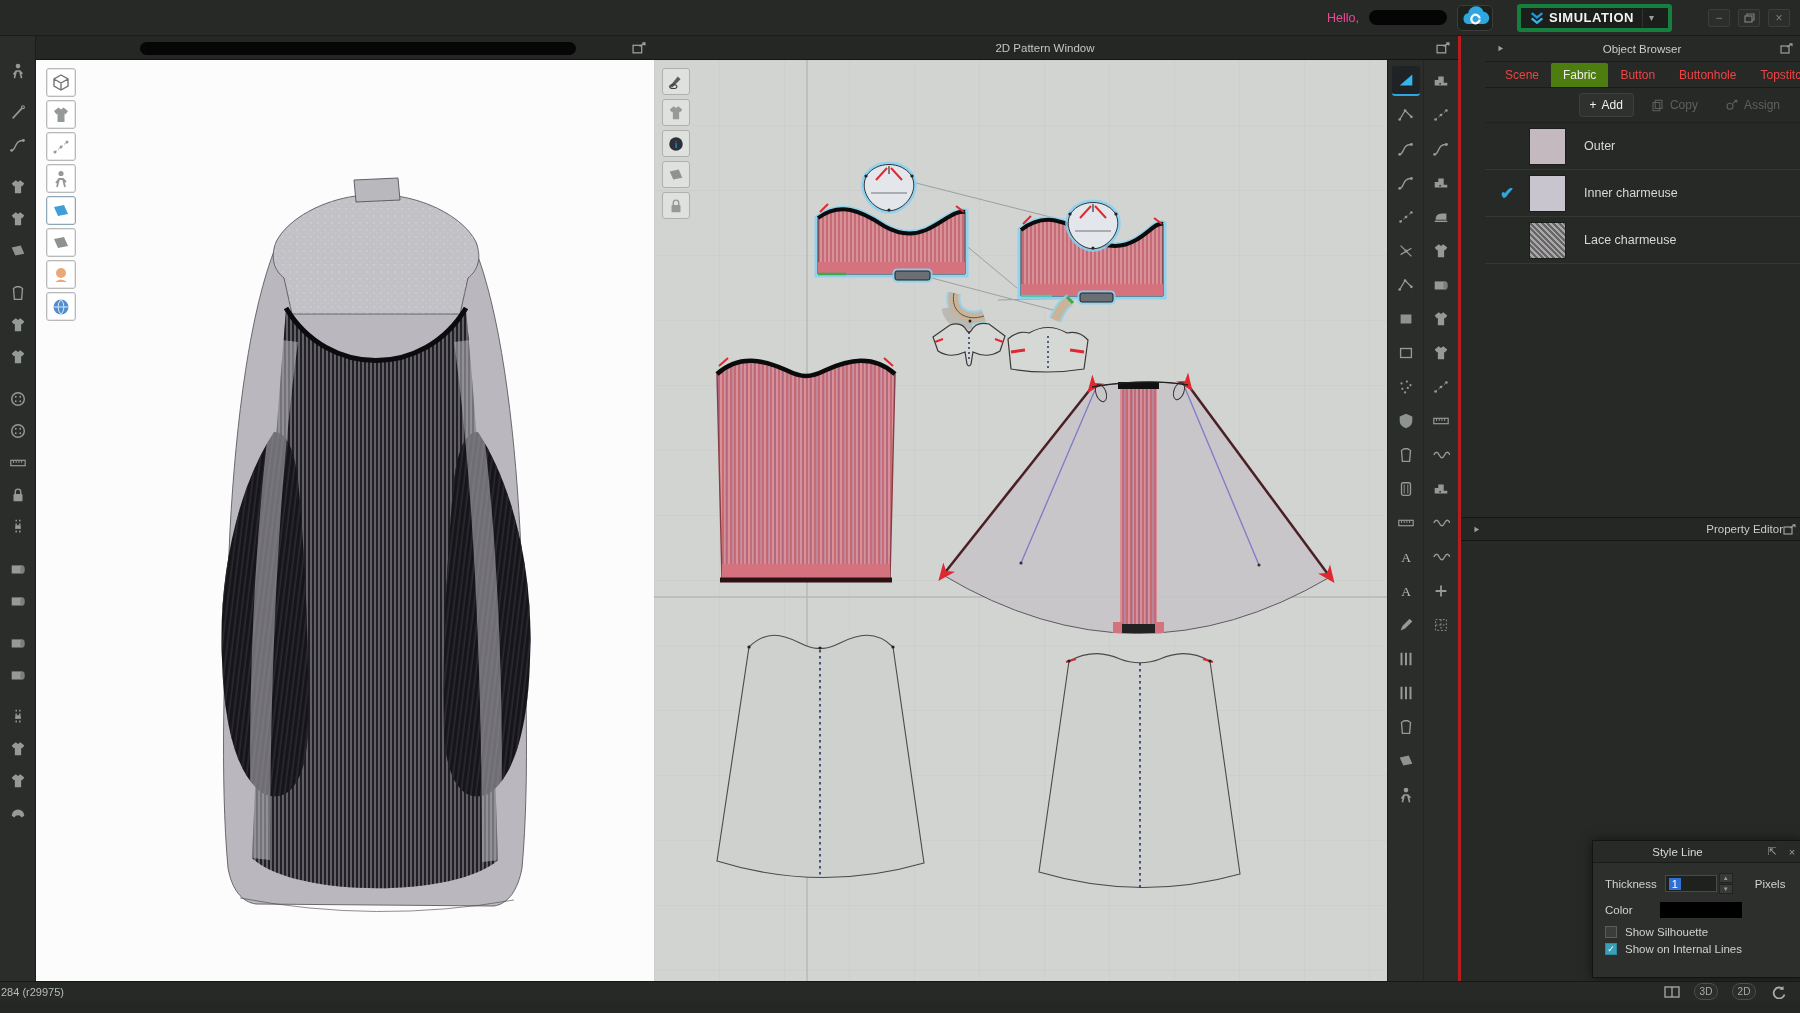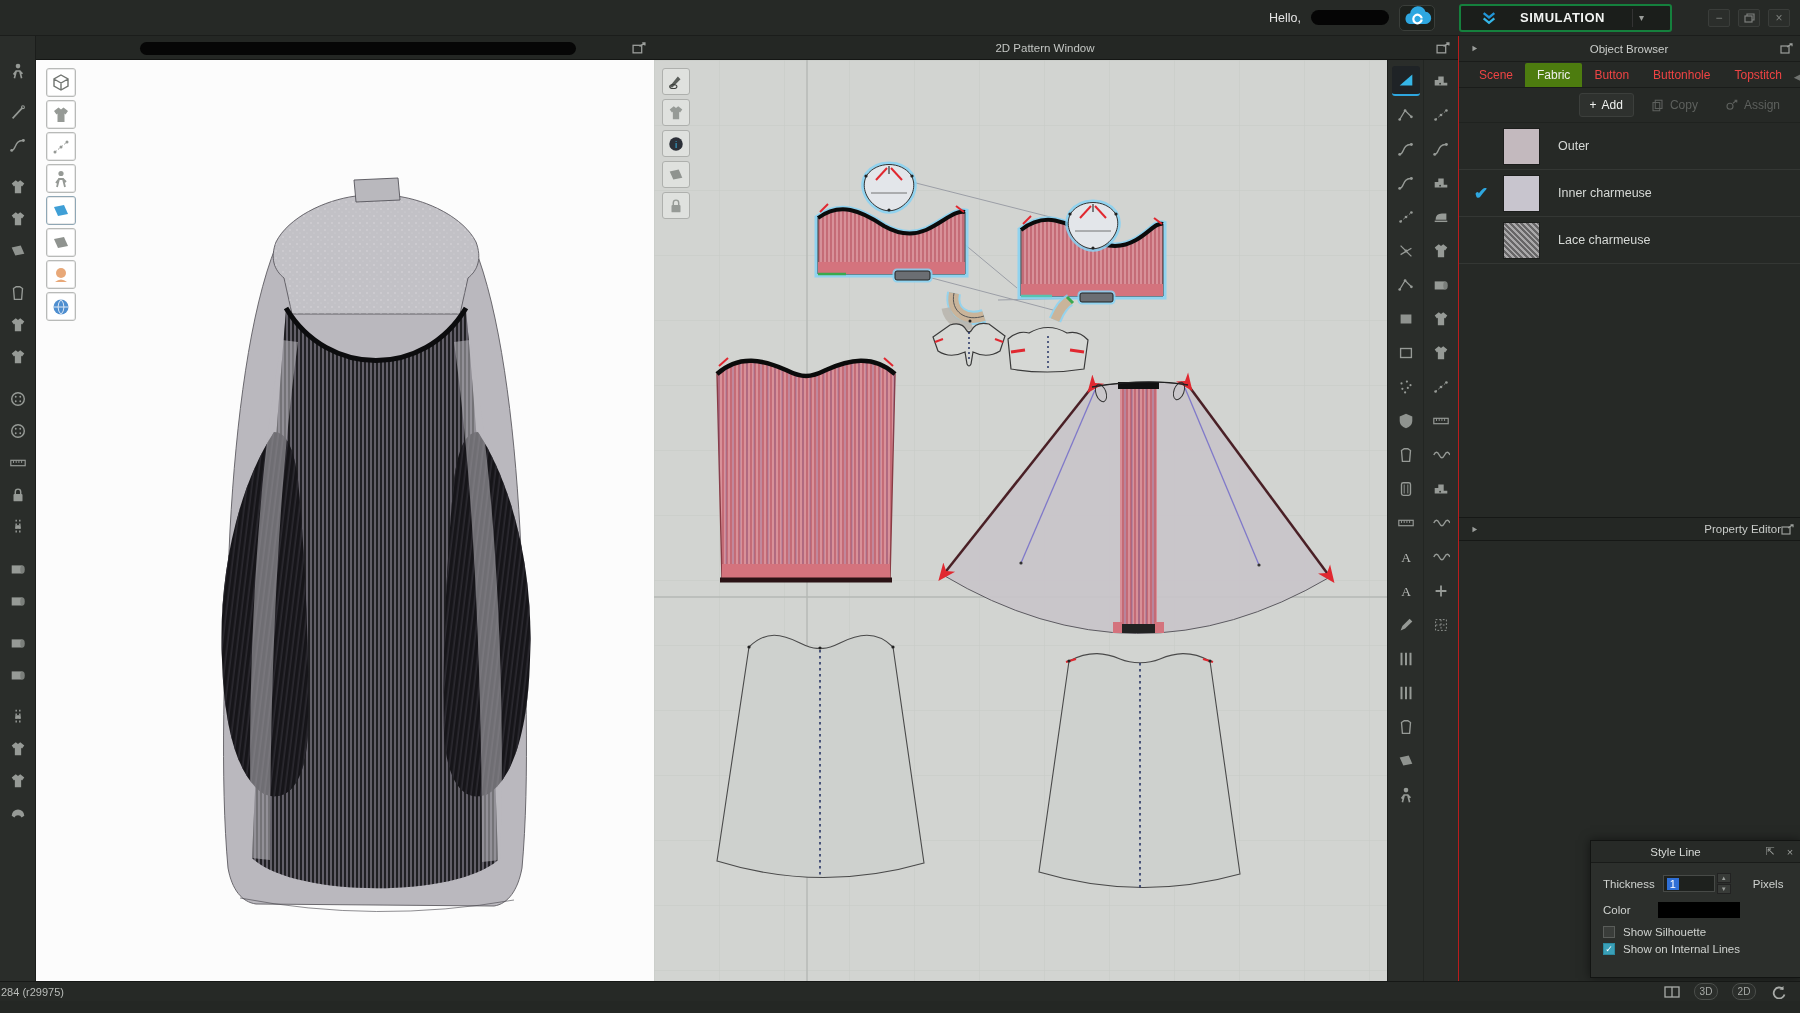--- a/index.html
+++ b/index.html
@@ -6,26 +6,26 @@
   html,body { width:1800px; height:1013px; overflow:hidden; background:#242724;
     font-family:"Liberation Sans", sans-serif; color:#cdd0cd; }
   .abs { position:absolute; }
 
   
   .menubar { position:absolute; left:0; top:0; width:1800px; height:36px;
     background:#262926; border-bottom:1px solid #1b1d1b; display:flex; align-items:center; }
   .menu-items { display:flex; align-items:center; padding-left:14px; }
   .menu-item { padding:0 14px; font-size:12.5px; color:#d2d5d2; cursor:default; line-height:36px; }
   .mb-right { margin-left:auto; display:flex; align-items:center; gap:10px; padding-right:10px; }
-  .greet { font-size:12.5px; color:#e5e5e5; }
+  .greet { font-size:12.5px; color:#ec4899; }
   .redact { width:78px; height:15px; background:#050505; border-radius:8px; }
   .cloudbtn { width:36px; height:26px; background:#1d211d; border:1px solid #3a3e3a; border-radius:5px;
     display:flex; align-items:center; justify-content:center; }
-  .simwrap { display:flex; align-items:center; background:#1b1e1b; border:2px solid #15803d;
-    border-radius:3px; height:28px; padding:0 20px; gap:23px; margin-left:14px; }
+  .simwrap { display:flex; align-items:center; background:#1b1e1b; border:4px solid #15803d;
+    border-radius:3px; height:28px; padding:0 8px; gap:4px; margin-left:14px; }
   .simlabel { font-size:13px; font-weight:bold; color:#f2f4f2; letter-spacing:.5px; }
   .simcaret { color:#9a9d9a; font-size:10px; padding:0 6px; border-left:1px solid #333; margin-left:4px; height:18px; display:flex; align-items:center; }
   .wctrls { display:flex; gap:8px; margin-left:26px; }
   .wctrl { width:22px; height:18px; display:flex; align-items:center; justify-content:center;
     color:#7c7f7c; font-size:12px; border:1px solid #3a3d3a; border-radius:2px; background:#2b2e2b; }
 
   
   .main { position:absolute; left:0; top:36px; width:1800px; height:945px; }
 
   
@@ -63,21 +63,21 @@
   
   .toolstrip { position:absolute; left:1387px; top:24px; width:71px; height:921px; background:#2a2d2a;
     border-left:1px solid #1b1d1b; display:flex; }
   .tscol { width:35px; display:flex; flex-direction:column; align-items:center; padding-top:6px; }
   .tscol + .tscol { border-left:1px solid #222522; }
   .tsicon { width:28px; height:30px; display:flex; align-items:center; justify-content:center; margin-bottom:4px; border-radius:3px; }
   .tsicon svg { width:18px; height:18px; }
   .tsicon.active { background:#1f2326; border-bottom:2px solid #2ea7e0; }
 
   
-  .rpanel { position:absolute; left:1458px; top:0; width:342px; height:945px; background:#262926; border-left:1px solid #b91c1c; }
+  .rpanel { position:absolute; left:1458px; top:0; width:342px; height:945px; background:#262926; border-left:3px solid #b91c1c;padding-left:24px; }
   .minihead { height:26px; display:flex; align-items:center; border-bottom:1px solid #1a1c1a; }
   .minihead .title { flex:1; text-align:center; font-size:11.5px; color:#c9ccc9; }
   .minihead svg { width:13px; height:11px; }
   .mh-arrow { margin-left:6px; }
   .mh-pop { margin-right:7px; }
   .tabs { height:26px; display:flex; align-items:flex-end; padding-left:8px; border-bottom:1px solid #1a1c1a; }
   .tab { font-size:12px; color:#ef4444; padding:5px 12px; cursor:default; }
   .tab.active { background:#4d7c0f; color:#eceeec; border-radius:2px 2px 0 0; }
   .tabarrows { margin-left:auto; display:flex; gap:6px; padding:0 8px 5px 0; color:#6f726f; font-size:9px; }
   .actions { height:34px; display:flex; align-items:center; justify-content:flex-end; gap:6px; padding-right:10px; }

